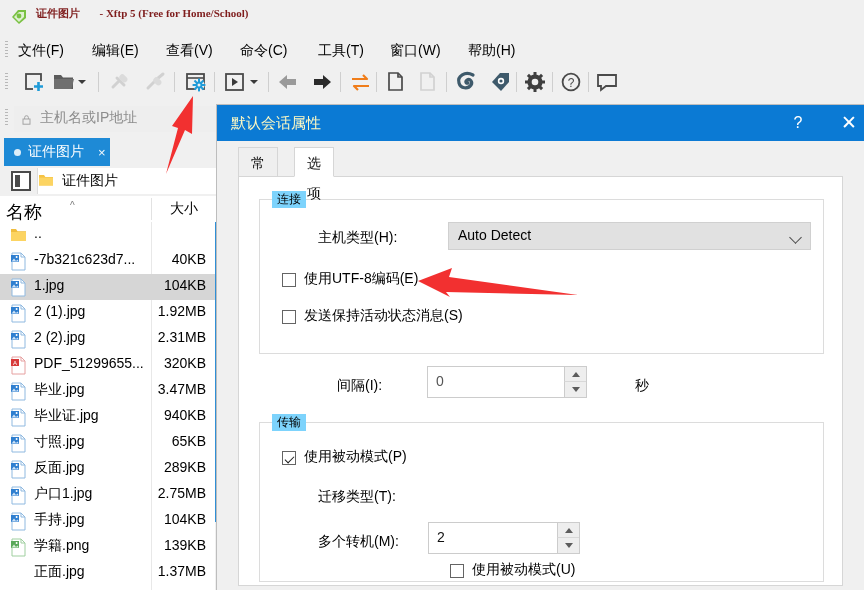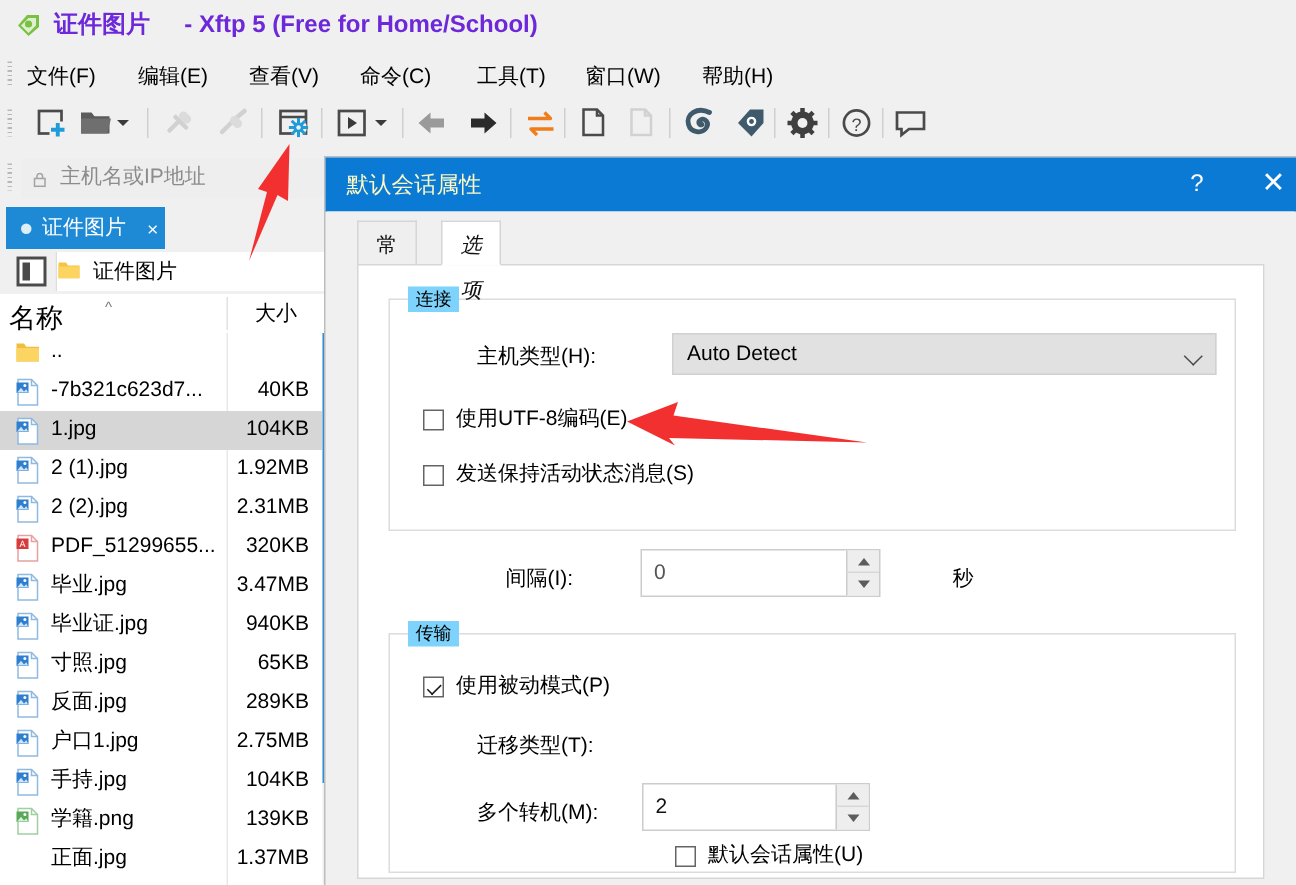--- a/index.html
+++ b/index.html
@@ -7,22 +7,22 @@
     width:864px;height:590px;overflow:hidden;
     font-family:"Liberation Sans","DejaVu Sans",sans-serif;
     font-size:13px;color:#000;background:#ffffff;
     -webkit-font-smoothing:antialiased;
   }
   #app{position:relative;width:864px;height:590px;overflow:hidden;background:#f0f0f0;}
 
   
   .win-title{position:absolute;left:0;top:0;width:864px;height:34px;background:#f0f0f0;}
   .win-icon{position:absolute;left:10px;top:9px;width:18px;height:16px;}
-  .win-title-text{position:absolute;left:36px;top:6px;font-size:16px;font-weight:bold;
-     color:#6d28d9;white-space:nowrap;letter-spacing:0px;}
+  .win-title-text{position:absolute;left:36px;top:6px;font-size:11px;font-weight:bold;
+     color:#7f1d1d;white-space:nowrap;letter-spacing:0px;font-family:Liberation Serif, serif;}
   .win-title-text .sub{font-weight:bold;}
 
   .menubar{position:absolute;left:0;top:34px;width:864px;height:30px;background:#f0f0f0;}
   .menubar .grip{position:absolute;left:5px;top:7px;width:3px;height:16px;
      background-image:repeating-linear-gradient(to bottom,#b8b8b8 0 1px,transparent 1px 3px);}
   .menu-item{position:absolute;top:5px;height:22px;line-height:22px;font-size:14px;
      padding:0 6px;color:#000;white-space:nowrap;cursor:default;}
 
   .toolbar{position:absolute;left:0;top:64px;width:864px;height:36px;background:#f0f0f0;
      border-bottom:0px;}
@@ -83,21 +83,21 @@
      text-align:center;line-height:22px;cursor:default;}
   .dlg-close{position:absolute;left:612px;top:5px;width:40px;height:26px;color:#fff;font-size:19px;
      text-align:center;line-height:26px;cursor:default;font-weight:300;}
 
   .dlg-body{position:absolute;left:1px;top:36px;width:645px;height:449px;background:#f0f0f0;}
   .tabs{position:absolute;left:20px;top:6px;height:30px;}
   .dtab{position:absolute;top:0;height:30px;line-height:30px;font-size:14px;padding:0 12px;
      box-sizing:border-box;cursor:default;}
   .dtab.inactive{background:#efefef;border:1px solid #d6d6d6;border-bottom:none;color:#111;}
   .dtab.active{background:#ffffff;border:1px solid #d6d6d6;border-bottom:1px solid #ffffff;
-     color:#111;z-index:3;font-style:italic;}
+     color:#111;z-index:3;}
   .tabpage{position:absolute;left:20px;top:35px;width:605px;height:410px;background:#ffffff;
      border:1px solid #d6d6d6;box-sizing:border-box;}
 
   .group{position:absolute;border:1px solid #dcdcdc;box-sizing:border-box;}
   .group-legend{position:absolute;top:-9px;left:12px;background:#7dd3fc;padding:0 5px;font-size:12px;font-family:Liberation Mono, monospace;}
 
   .flabel{position:absolute;font-size:14px;white-space:nowrap;margin-left:36px;}
   .cbox{position:absolute;width:14px;height:14px;border:1px solid #646464;background:#fff;box-sizing:border-box;}
   .cbox.checked:after{content:"";position:absolute;left:2px;top:4px;width:8px;height:4px;
      border-left:1.6px solid #1b1b1b;border-bottom:1.6px solid #1b1b1b;transform:rotate(-45deg);}
@@ -546,21 +546,21 @@
               <span class="bt up">
                 <span class="tri up"></span>
                 </span>
               <span class="bt dn">
                 <span class="tri dn"></span>
                 </span>
             </span>
           </div>
 
           <span class="cbox" style="left:190px;top:141px"></span>
-          <span class="cb-label" style="left:212px;top:138px">默认会话属性(U)</span>
+          <span class="cb-label" style="left:212px;top:138px">使用被动模式(U)</span>
         </div>
 
       </div>
     </div>
   </div>
 
   <svg class="arrows">
     <g>
       <path d="M166,174 L178,128 L172,126 L193,96 L192,134 L185,130 Z" fill="#f23030"></path>
     </g>

